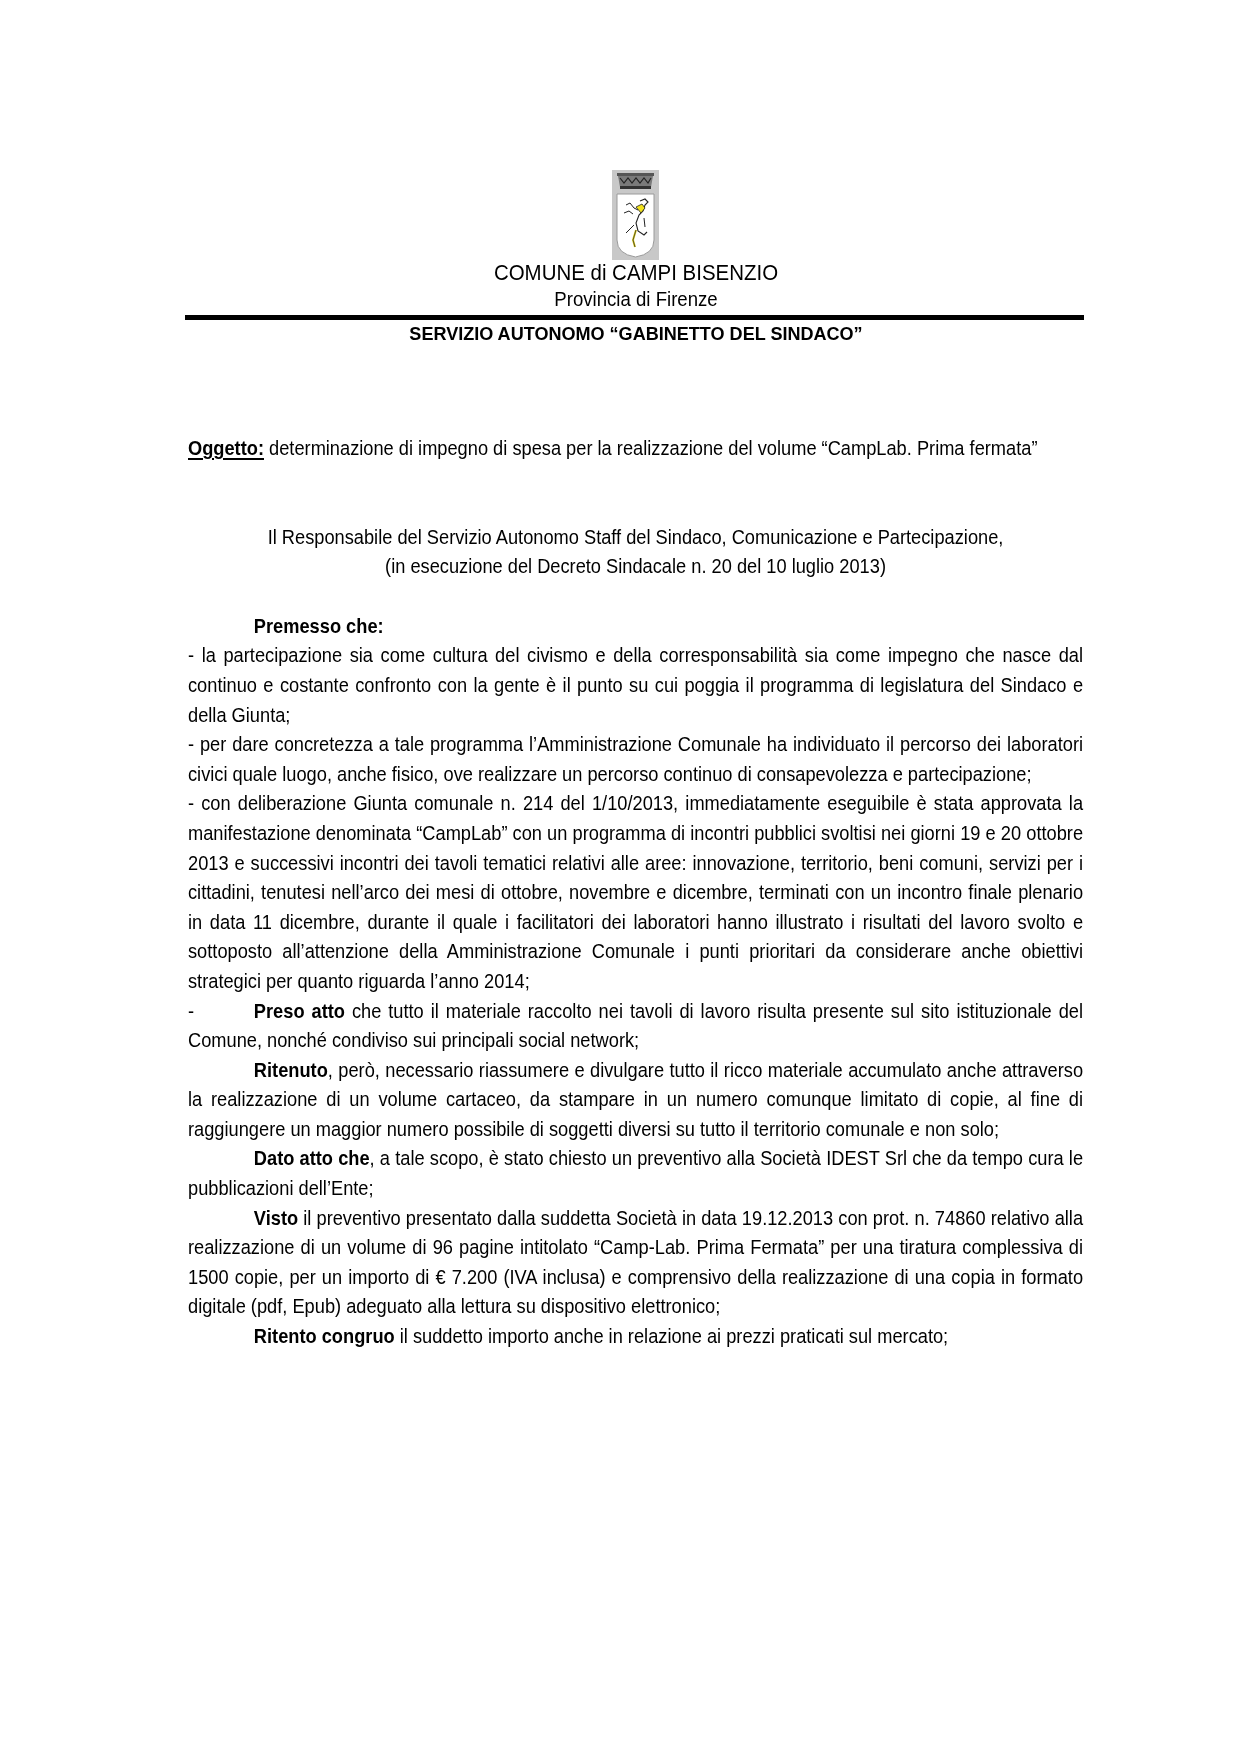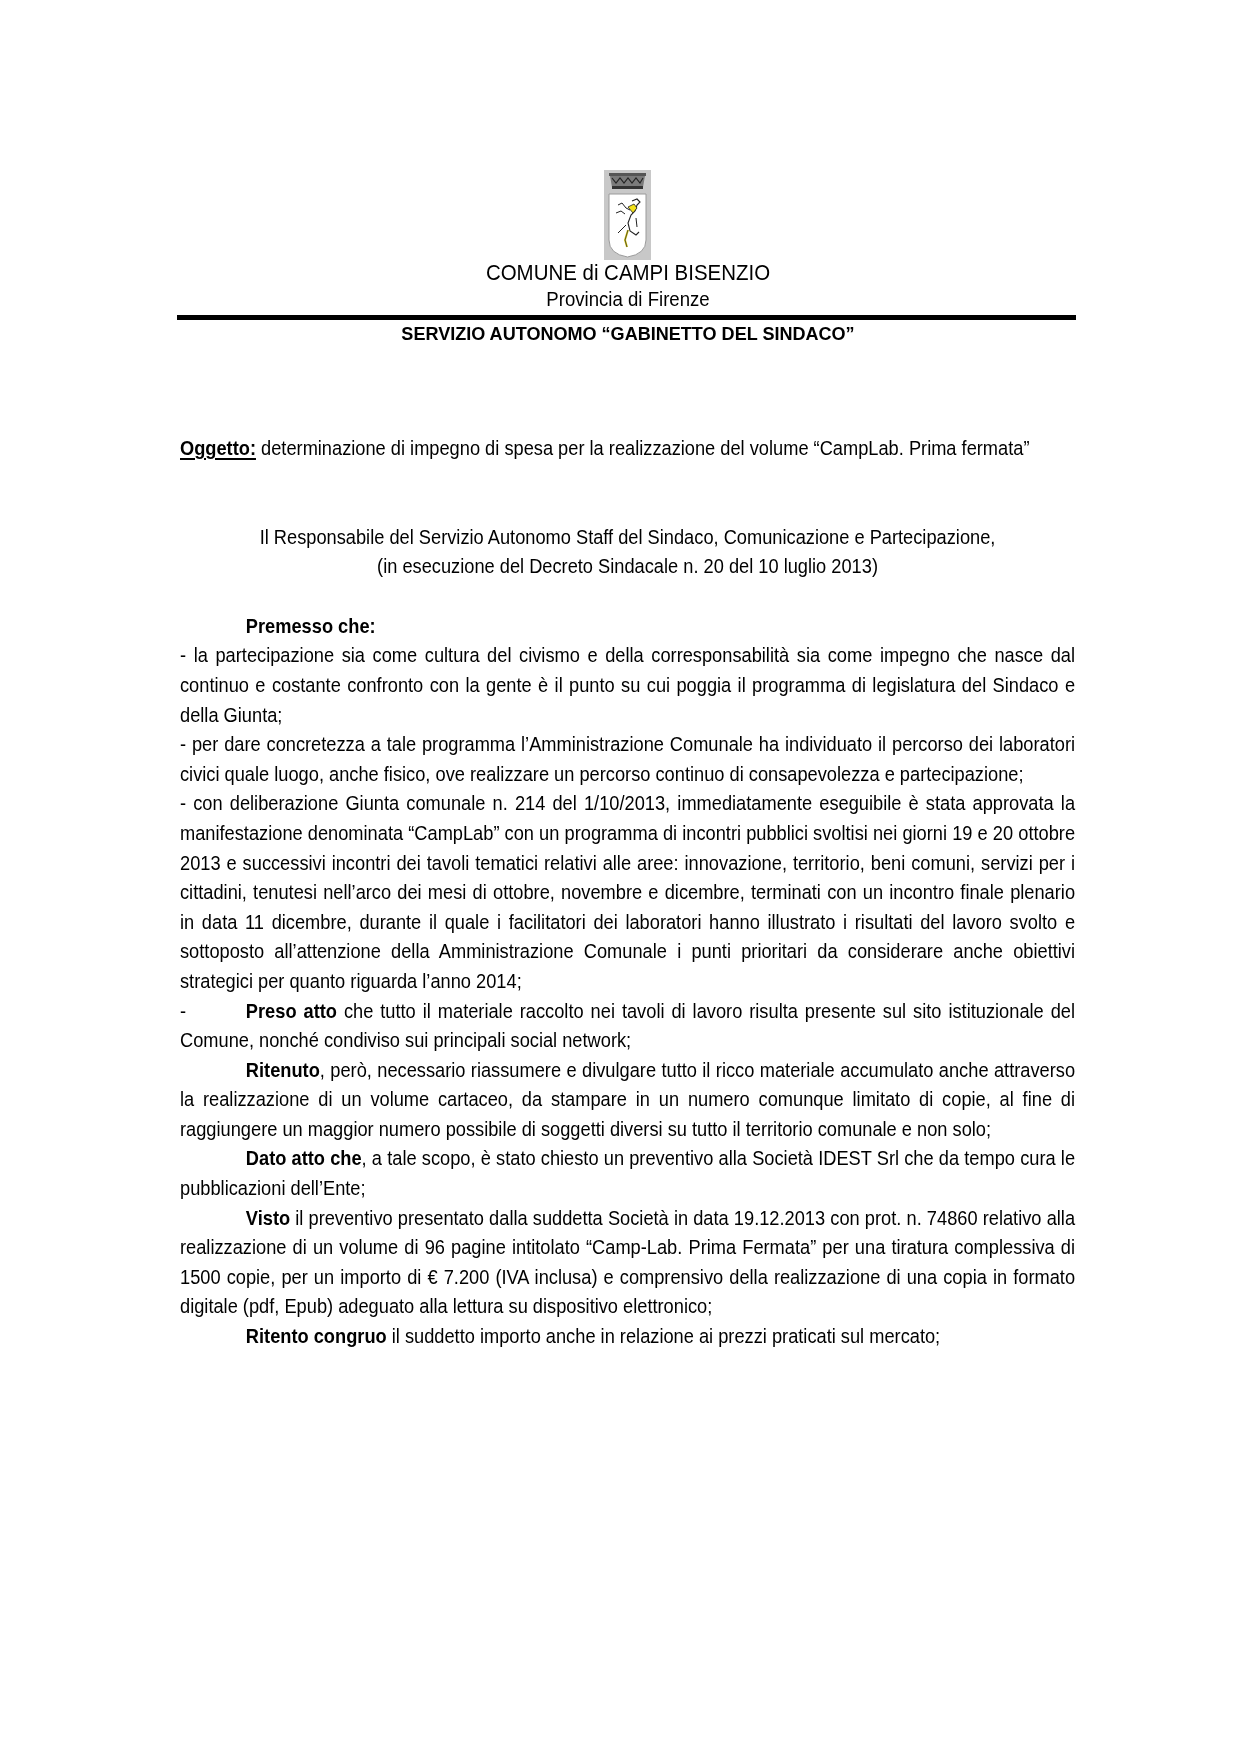--- a/index.html
+++ b/index.html
@@ -10,21 +10,21 @@
     body {
       width: 1240px;
       height: 1754px;
       position: relative;
       overflow: hidden;
       color: #000000;
       font-family: "Liberation Sans", "DejaVu Sans", sans-serif;
     }
     .page {
       position: absolute;
-      left: 8px; top: 0;
+      left: 16px; top: 0;
       width: 1022px;
       height: 1754px;
       background: #ffffff;
     }
     
     .logo {
       position: absolute;
       left: 596px;
       top: 170px;
       width: 47px;

